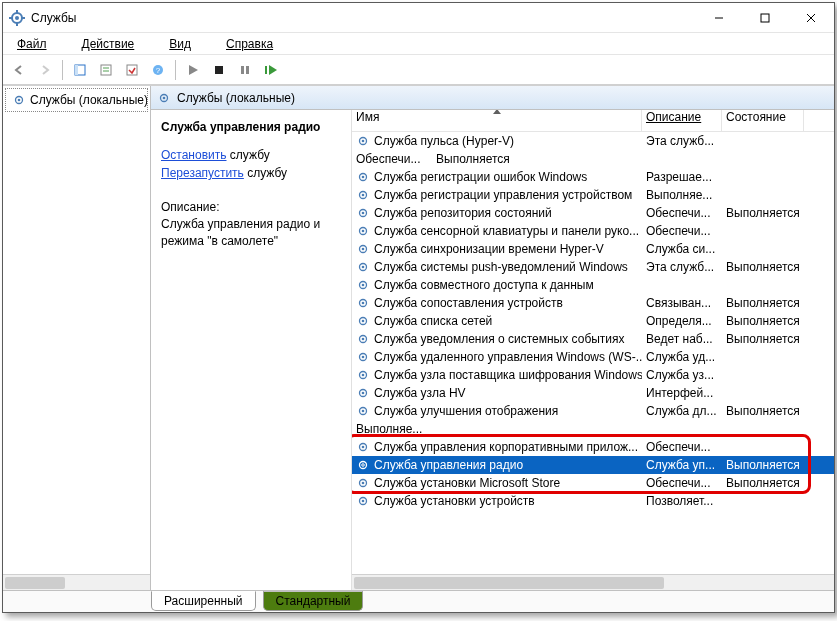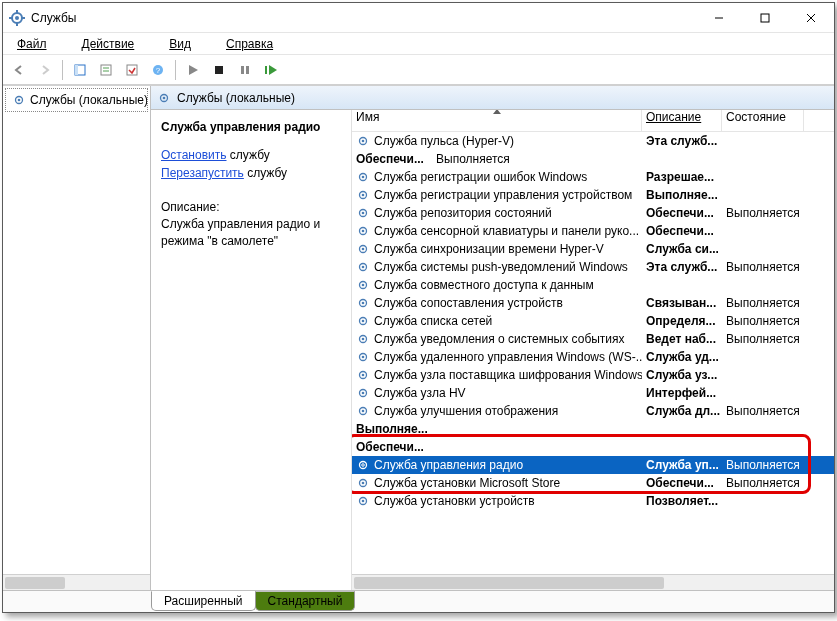--- a/index.html
+++ b/index.html
@@ -203,21 +203,21 @@
   }
   .row {
     height: 18px;
     display: flex;
     align-items: center;
     white-space: nowrap;
     overflow: hidden;
   }
   .row .cell { overflow: hidden; text-overflow: ellipsis; padding-left: 4px; }
   .row .cell.name { width: 290px; display: flex; align-items: center; gap: 4px; }
-  .row .cell.desc { width: 80px; font-weight: bold; }
+  .row .cell.desc { width: 80px; }
   .row .cell.state { width: 82px; }
   .row.selected { background: #0a64c2; color: #fff; }
   .row.selected .gear-small svg circle, .row.selected .gear-small svg path { stroke: #fff; }
   .highlight-box {
     position: absolute;
     border: 3px solid #e00000;
     border-radius: 8px;
     pointer-events: none;
   }
   .list-hscroll {
@@ -234,21 +234,21 @@
     background: #cdcdcd;
     border-radius: 2px;
   }
   
   .bottom-tabs {
     height: 22px;
     display: flex;
     align-items: flex-end;
     border-top: 1px solid #c0c0c0;
     padding-left: 148px;
-    gap: 0;
+    gap: 8px;
     background: #fafafa;
   }
   .bottom-tabs .tab {
     padding: 2px 12px;
     border: 1px solid #9a9a9a;
     border-top: 1px solid #c0c0c0;
     border-top-left-radius: 0;
     border-top-right-radius: 0;
     border-bottom-left-radius: 5px;
     border-bottom-right-radius: 5px;
@@ -621,20 +621,29 @@
                   <span>Служба улучшения отображения</span>
                 </div>
                 <div class="cell desc">Служба дл...</div>
                 <div class="cell state">Выполняется</div>
               </div>
               <div class="row">
                 <div class="cell desc">Выполняе...</div>
                 <div class="cell state"></div>
               </div>
               <div class="row">
+                <div class="cell name">
+                  <span class="gear-small">
+                    <svg width="14" height="14" viewBox="0 0 16 16">
+                      <circle cx="8" cy="8" r="4" fill="none" stroke="#4a7db5" stroke-width="1.5"></circle>
+                      <circle cx="8" cy="8" r="1.5" fill="#4a7db5"></circle>
+                    </svg>
+                  </span>
+                  <span>Служба управления корпоративными прилож...</span>
+                </div>
                 <div class="cell desc">Обеспечи...</div>
                 <div class="cell state"></div>
               </div>
               <div class="row selected">
                 <div class="cell name">
                   <span class="gear-small">
                     <svg width="14" height="14" viewBox="0 0 16 16">
                       <circle cx="8" cy="8" r="4" fill="none" stroke="#4a7db5" stroke-width="1.5"></circle>
                       <circle cx="8" cy="8" r="1.5" fill="#4a7db5"></circle>
                     </svg>

